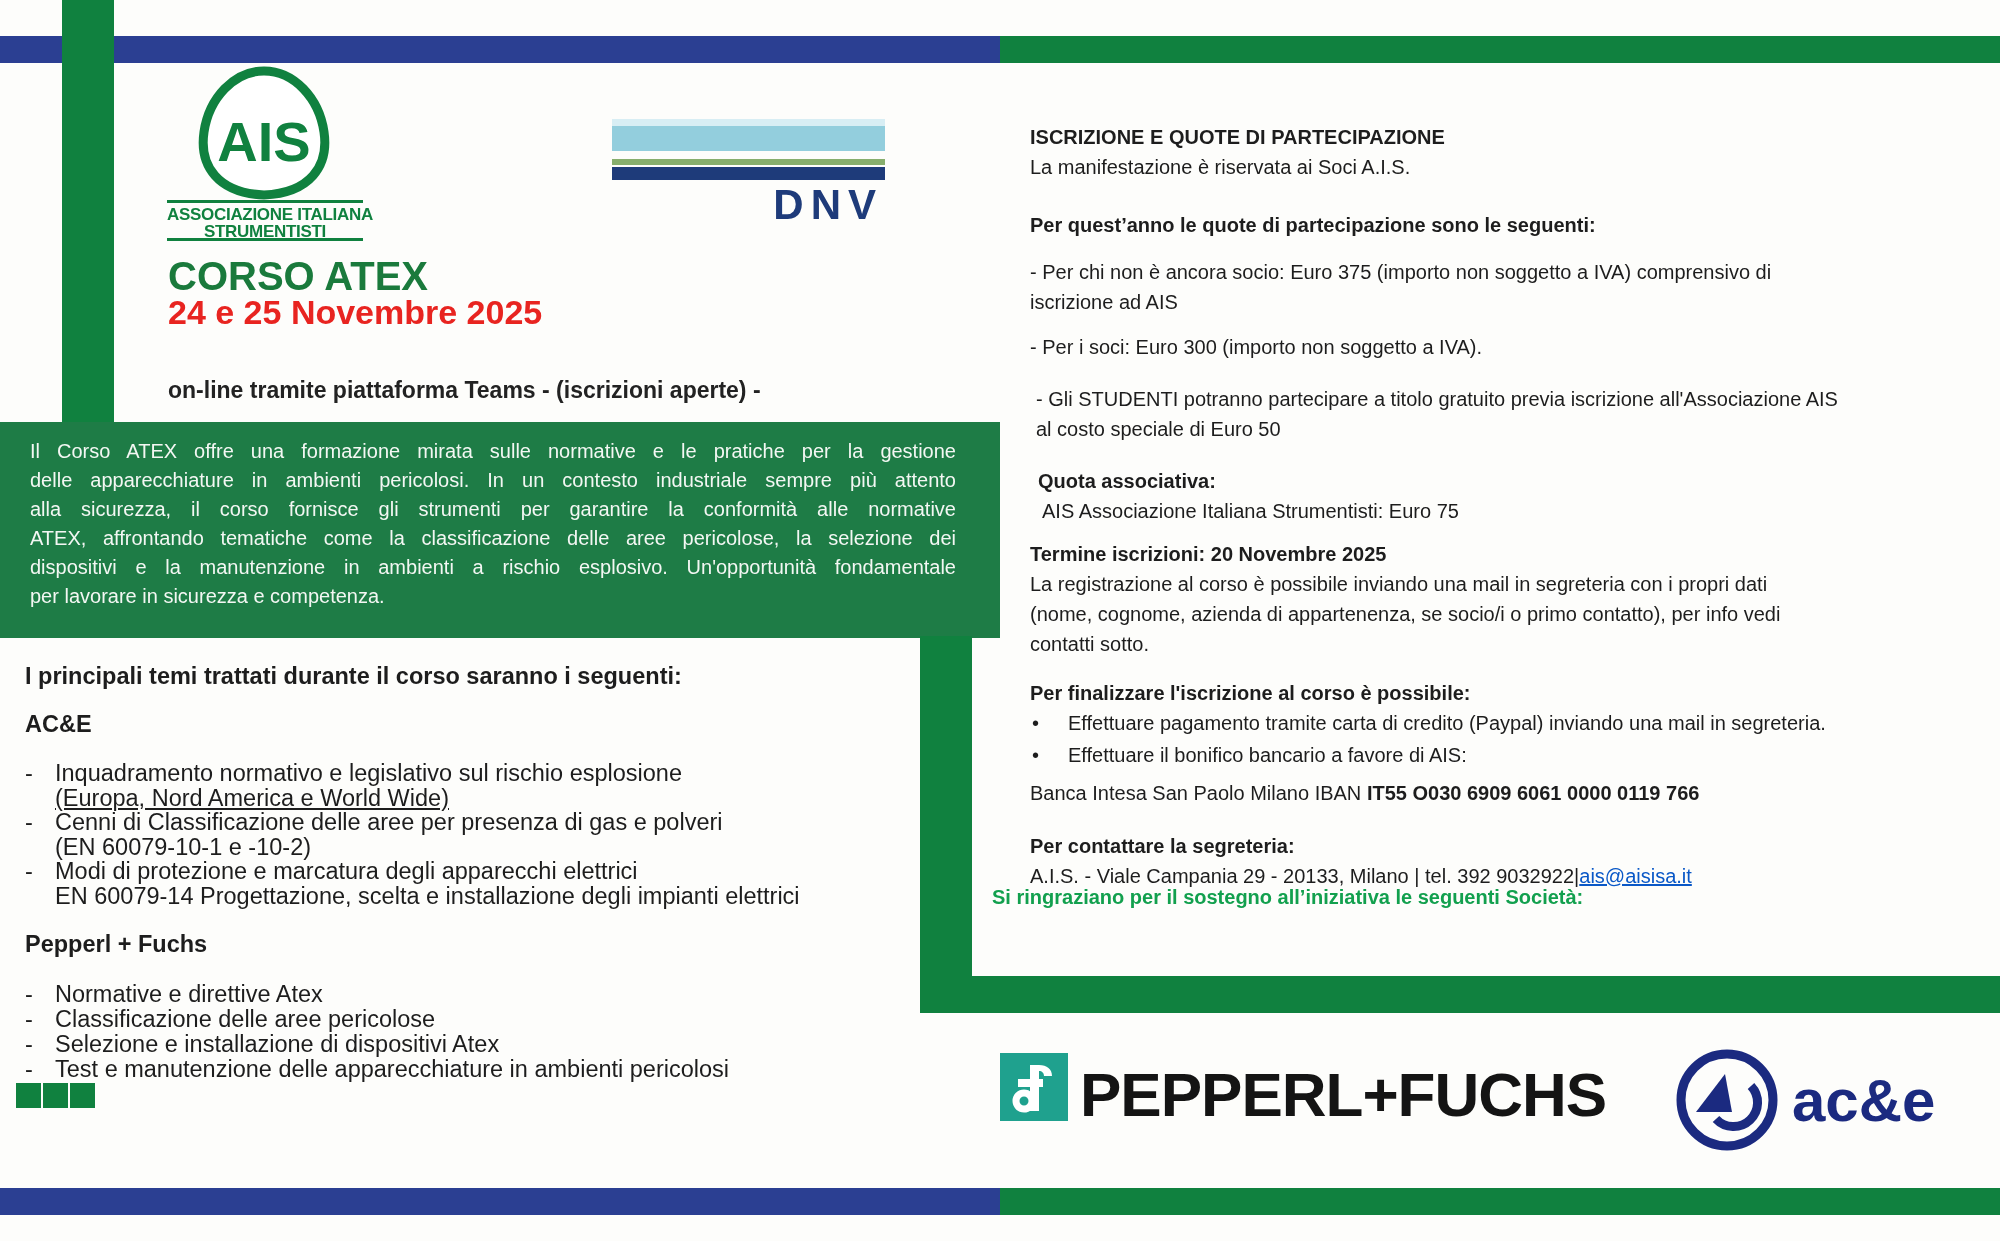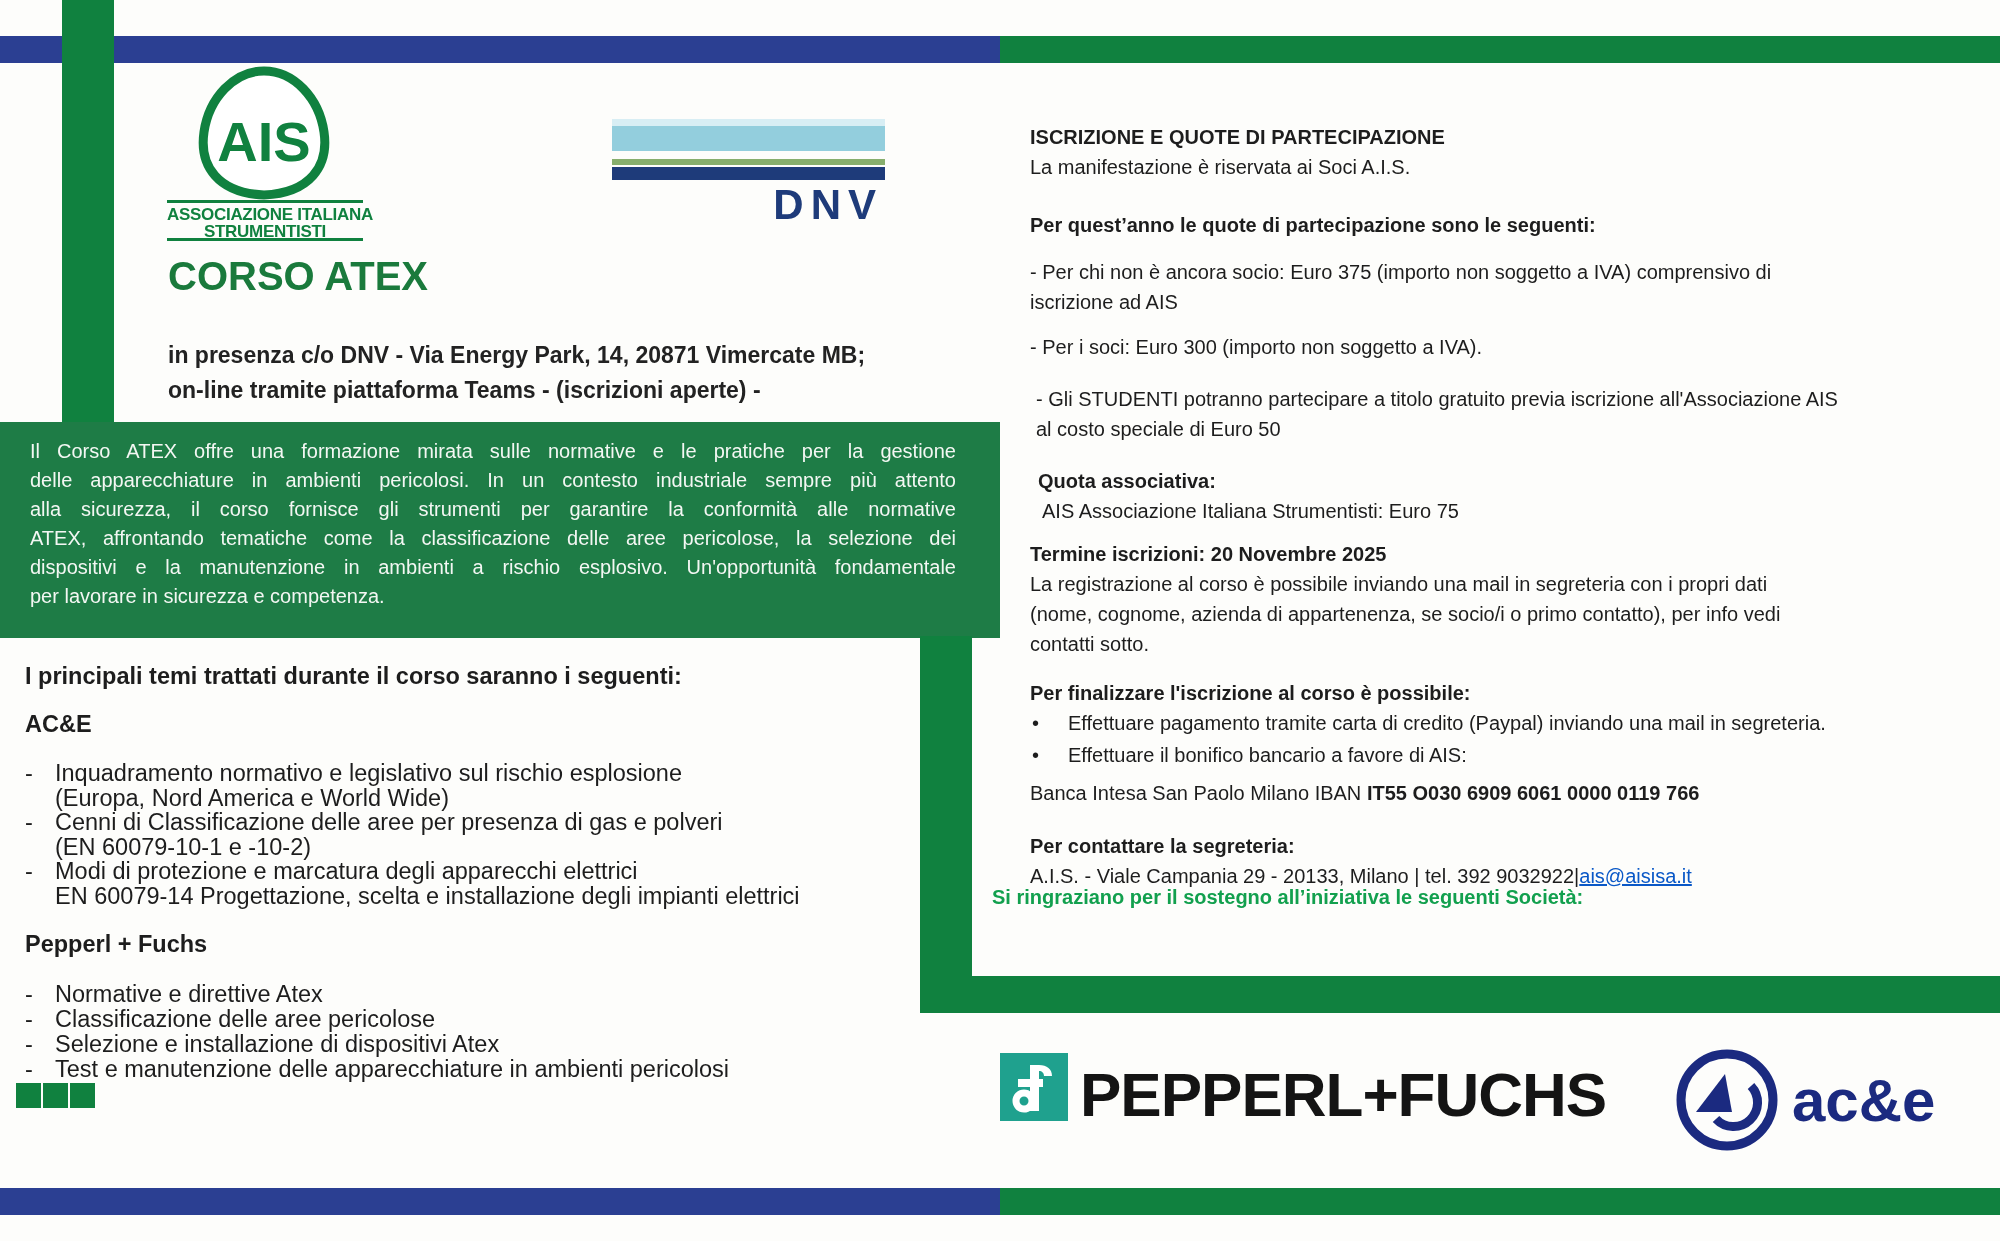--- a/index.html
+++ b/index.html
@@ -66,40 +66,40 @@
       <path d="M94 7 C124 7 149 34 154 68 C159 102 140 129 94 131 C48 129 29 102 34 68 C39 34 64 7 94 7 Z" fill="#ffffff" stroke="#10813f" stroke-width="9"></path>
       <text x="94" y="97" text-anchor="middle" font-family="Liberation Sans, sans-serif" font-size="56" font-weight="bold" fill="#10813f">AIS</text>
     </svg>
     <div class="abs ais-rule" style="left:0;top:136px;width:196px;height:3px;"></div>
     <div class="ais-caption" style="left:0;top:141px;">ASSOCIAZIONE ITALIANA</div>
     <div class="ais-caption" style="left:0;top:158px;">STRUMENTISTI</div>
     <div class="abs ais-rule" style="left:0;top:174px;width:196px;height:3px;"></div>
   </div>
 
   <div class="course-title" style="left:168px;top:254px;">CORSO ATEX</div>
-  <div class="loc" style="left:168px;top:342px;">in presenza c/o DNV - Via Energy Park, 14, 20871 Vimercate MB;</div>
+  <div class="course-dates" style="left:168px;top:293px;">24 e 25 Novembre 2025</div>
   <div class="loc" style="left:168px;top:377px;">on-line tramite piattaforma Teams - (iscrizioni aperte) -</div>
 
   <div class="intro-box" id="intro-lines">
       <div class="gline" style="top: 18px;">Il Corso ATEX offre una formazione mirata sulle normative e le pratiche per la gestione</div>
       <div class="gline" style="top: 76px;">alla sicurezza, il corso fornisce gli strumenti per garantire la conformità alle normative</div>
       <div class="gline" style="top: 47px;">delle apparecchiature in ambienti pericolosi. In un contesto industriale sempre più attento</div>
       <div class="gline" style="top: 105px;">ATEX, affrontando tematiche come la classificazione delle aree pericolose, la selezione dei</div>
       <div class="gline" style="top: 134px;">dispositivi e la manutenzione in ambienti a rischio esplosivo. Un'opportunità fondamentale</div>
       <div class="gline last" style="top: 163px;">per lavorare in sicurezza e competenza.</div>
     </div>
 
   <div class="abs bar-green" style="left:920px;top:636px;width:52px;height:377px;"></div>
   <div class="abs bar-green" style="left:920px;top:976px;width:1080px;height:37px;"></div>
 
   <div class="left-col" id="left-lines">
       <div class="tline b" style="top: 663px; left: 25px;"><span>I principali temi trattati durante il corso saranno i seguenti:</span></div>
       <div class="tline b" style="top: 711px; left: 25px;"><span>AC&amp;E</span></div>
       <div class="tline" style="top: 760px; left: 25px;"><span class="marker mk-dash">-</span><span>Inquadramento normativo e legislativo sul rischio esplosione</span></div>
-      <div class="tline" style="top: 785px; left: 55px;"><span>(Europa, Nord America e World Wide)</span></div>
+      <div class="tline" style="top: 785px; left: 55px; text-decoration: underline;"><span>(Europa, Nord America e World Wide)</span></div>
       <div class="tline" style="top: 809px; left: 25px;"><span class="marker mk-dash">-</span><span>Cenni di Classificazione delle aree per presenza di gas e polveri</span></div>
       <div class="tline" style="top: 834px; left: 55px;"><span>(EN 60079-10-1 e -10-2)</span></div>
       <div class="tline" style="top: 858px; left: 25px;"><span class="marker mk-dash">-</span><span>Modi di protezione e marcatura degli apparecchi elettrici</span></div>
       <div class="tline" style="top: 883px; left: 55px;"><span>EN 60079-14 Progettazione, scelta e installazione degli impianti elettrici</span></div>
       <div class="tline b" style="top: 931px; left: 25px;"><span>Pepperl + Fuchs</span></div>
       <div class="tline" style="top: 981px; left: 25px;"><span class="marker mk-dash">-</span><span>Normative e direttive Atex</span></div>
       <div class="tline" style="top: 1006px; left: 25px;"><span class="marker mk-dash">-</span><span>Classificazione delle aree pericolose</span></div>
       <div class="tline" style="top: 1031px; left: 25px;"><span class="marker mk-dash">-</span><span>Selezione e installazione di dispositivi Atex</span></div>
       <div class="tline" style="top: 1056px; left: 25px;"><span class="marker mk-dash">-</span><span>Test e manutenzione delle apparecchiature in ambienti pericolosi</span></div>
     </div>

